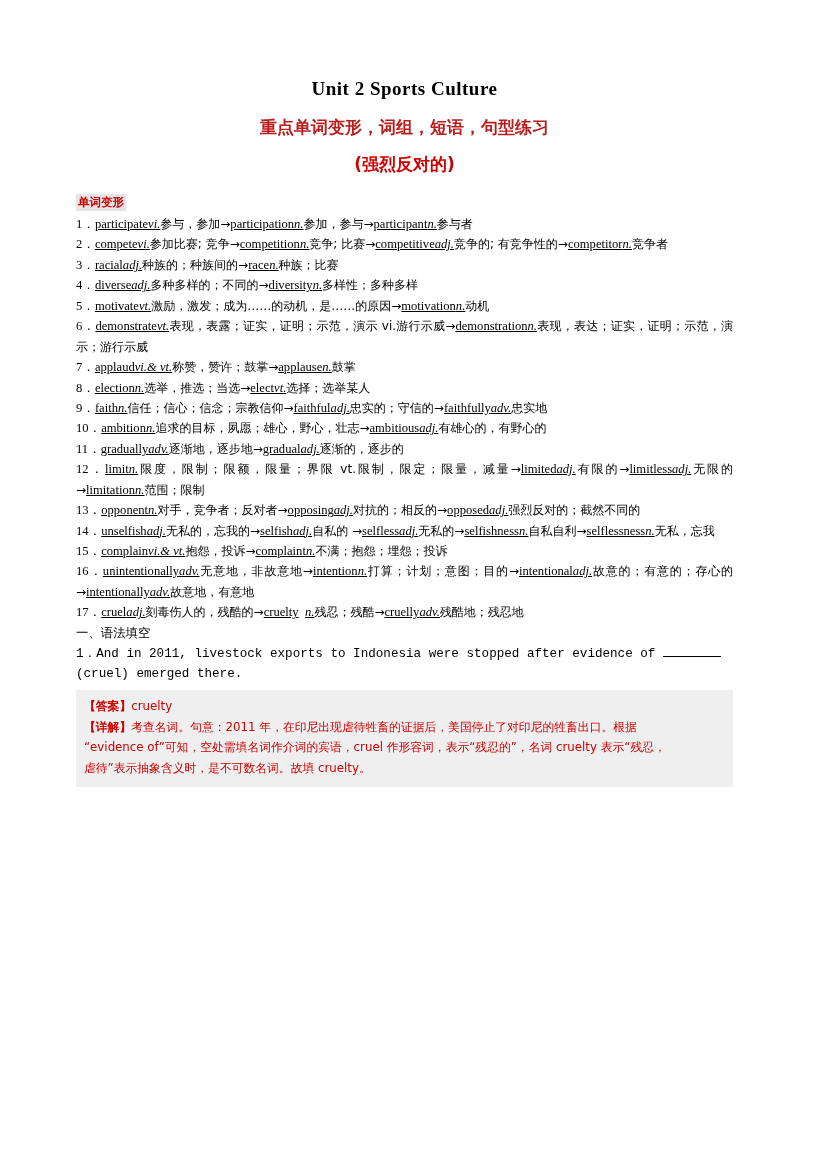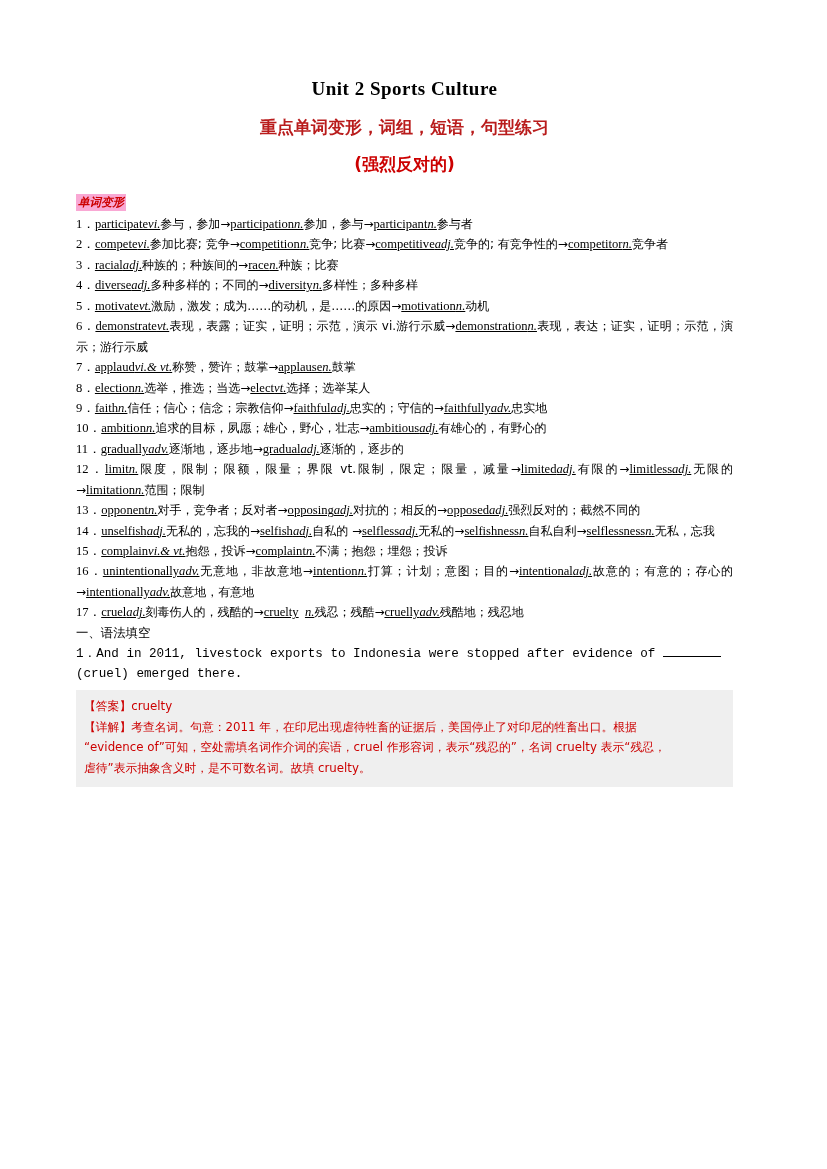--- a/index.html
+++ b/index.html
@@ -42,28 +42,27 @@
   .title-third {
     text-align: center;
     font-weight: bold;
     font-size: 17px;
     color: #cc0000;
     margin-bottom: 16px;
     font-family: "DejaVu Sans", sans-serif;
   }
   .section-tag {
     display: inline-block;
-    background: #f9a8d4;
+    background: #e5e5e5;
     color: #cc0000;
     font-size: 11.5px;
     font-weight: bold;
     padding: 1px 2px;
     font-family: "DejaVu Sans", sans-serif;
     margin-bottom: 3px;
-    font-style: italic;
   }
   .word-list {
     margin: 0;
     padding: 0;
     list-style: none;
   }
   .word-item {
     font-size: 12.6px;
     line-height: 1.62;
     text-align: justify;
@@ -103,21 +102,21 @@
   .answer-box {
     background: #efefef;
     color: #cc0000;
     font-family: "DejaVu Sans", sans-serif;
     font-size: 11.8px;
     line-height: 1.75;
     padding: 6px 8px 8px 8px;
     margin-top: 2px;
   }
   .answer-label {
-    font-weight: normal;
+    font-weight: bold;
   }
   .ans-line {
     text-align: justify;
   }
 </style>
 </head>
 <body>
 
 <div class="page">
 

